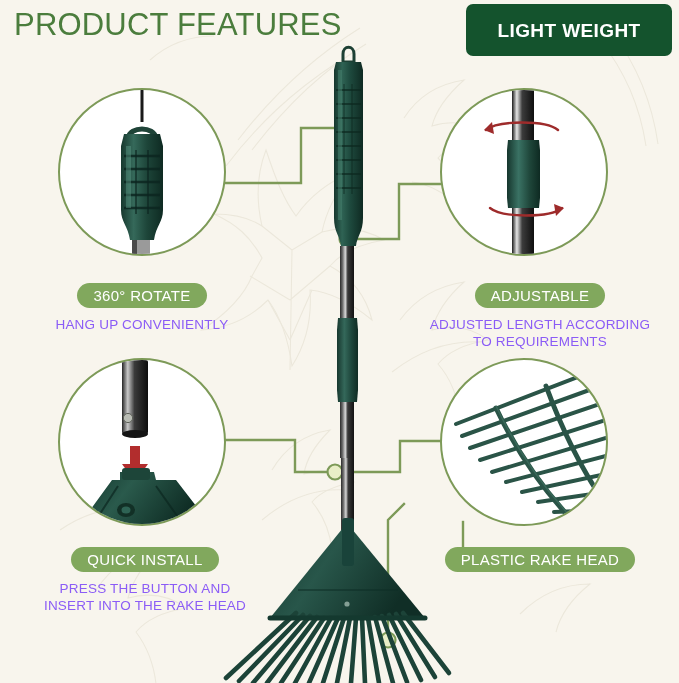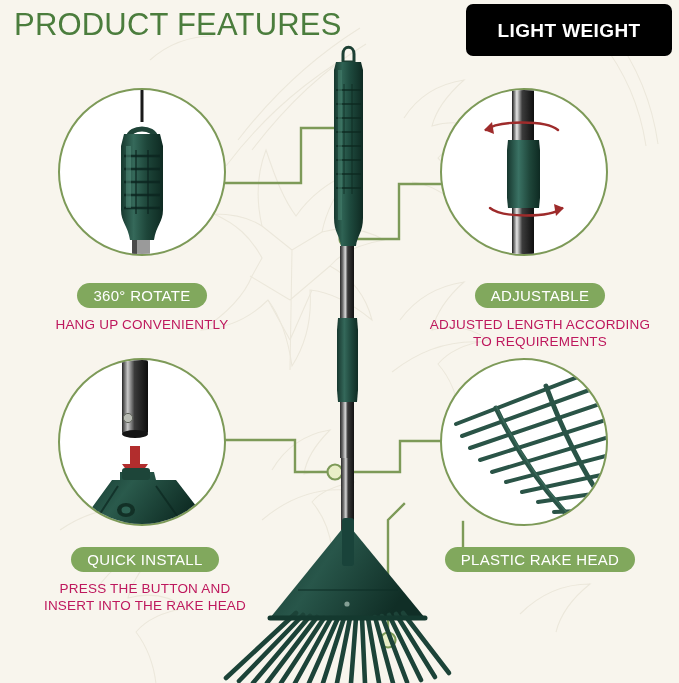--- a/index.html
+++ b/index.html
@@ -19,21 +19,21 @@
   #page-title{
     left:14px;top:6px;width:330px;
     font-size:31px;font-weight:400;letter-spacing:.2px;
     color:#4b7d3d;line-height:38px;
     white-space:nowrap;
   }
 
   
   #weight-badge{
     left:466px;top:4px;width:206px;height:52px;
-    background:#000000;border-radius:7px;
+    background:#14532d;border-radius:7px;
     display:flex;flex-direction:column;align-items:center;justify-content:center;
     box-sizing:border-box;padding-top:1px;
   }
   #weight-badge .l1{
     color:#ffffff;font-size:19px;font-weight:700;letter-spacing:.4px;line-height:21px;
   }
   #weight-badge .l2{
     color:#f4f5ea;font-size:17px;font-weight:400;letter-spacing:.2px;line-height:20px;
   }
 
@@ -53,21 +53,21 @@
   .circle-art{position:absolute;inset:0;width:164px;height:164px;}
 
   
   .pill{
     height:25px;border-radius:13px;background:#81a85d;
     display:flex;align-items:center;justify-content:center;
     color:#ffffff;font-size:15px;font-weight:400;letter-spacing:.3px;
     white-space:nowrap;box-sizing:border-box;padding:0 16px;
   }
   .caption{
-    color:#be185d;font-size:13.5px;font-weight:400;letter-spacing:.2px;
+    color:#8b5cf6;font-size:13.5px;font-weight:400;letter-spacing:.2px;
     text-align:center;line-height:17px;white-space:pre-line;
   }
   .label-group{display:flex;flex-direction:column;align-items:center;}
 
   #label-rotate{left:27px;top:283px;width:230px;}
   #label-adjust{left:420px;top:283px;width:240px;}
   #label-install{left:27px;top:547px;width:236px;}
   #label-rakehead{left:420px;top:547px;width:240px;}
   .label-group .caption{margin-top:8px;}
 

